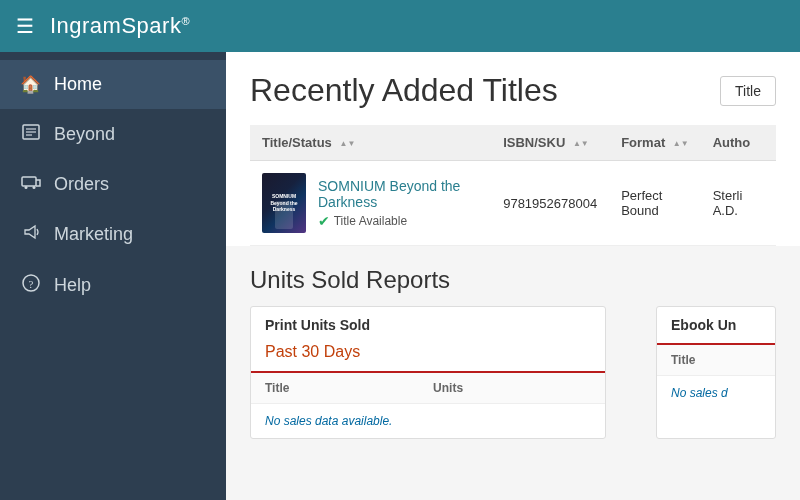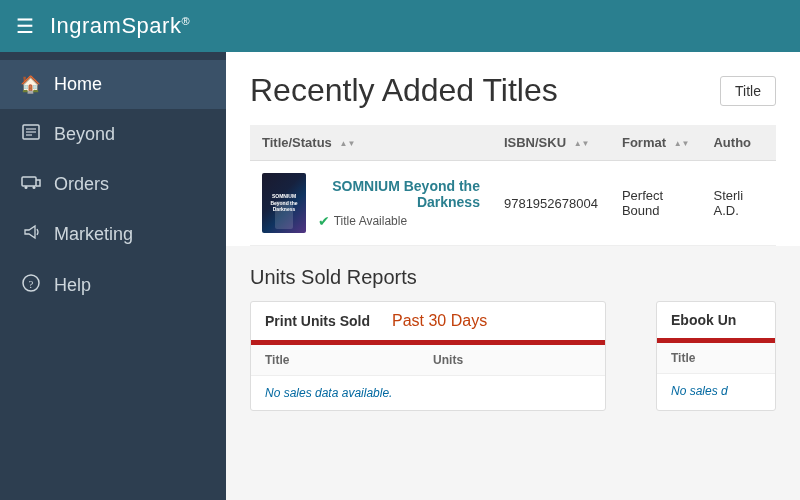--- a/index.html
+++ b/index.html
@@ -161,44 +161,43 @@
 
     .title-cell {
       display: flex;
       align-items: center;
       gap: 12px;
     }
     .title-info {}
     .title-name {
       color: #2a7f8f;
       font-size: 14px;
-      font-weight: 700;
+      font-weight: 400;
       cursor: pointer;
-      text-align: right;
     }
     .title-status {
       display: flex;
       align-items: center;
       gap: 4px;
       font-size: 12px;
       color: #555;
       margin-top: 3px;
     }
     .status-check {
       color: #27ae60;
       font-size: 14px;
     }
 
     
     .section-units {
       padding: 20px 24px 0 24px;
       background: #f5f5f5;
     }
     .units-title {
-      font-size: 20px;
+      font-size: 24px;
       font-weight: 400;
       color: #333;
       margin-bottom: 12px;
     }
     .units-panels {
       display: flex;
       gap: 0;
     }
     .units-panel {
       background: white;
@@ -209,22 +208,23 @@
       overflow: hidden;
     }
     .units-panel:last-child {
       margin-right: 0;
       margin-left: 34px;
     }
     .units-panel-header {
       padding: 10px 14px;
       display: flex;
       align-items: baseline;
-      gap: 22px;
-      border-bottom: 5px solid #b91c1c;
+      gap: 10px;
+      border-bottom: 2px solid #b91c1c;
+      flex-direction: column;
     }
     .units-panel-title {
       font-size: 14px;
       font-weight: 600;
       color: #333;
     }
     .units-panel-subtitle {
       font-size: 16px;
       color: #c2410c;
     }

